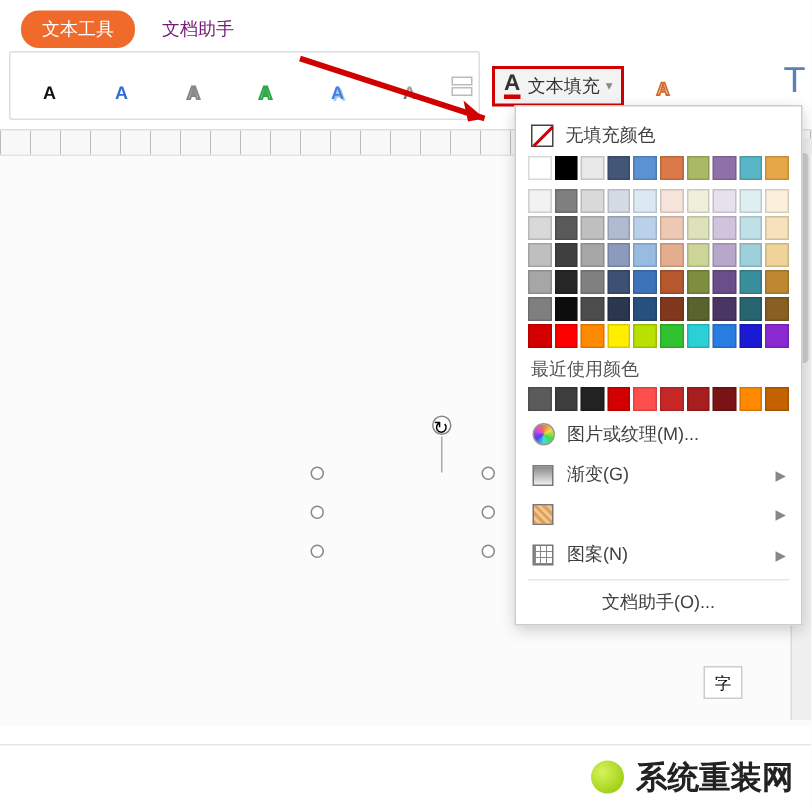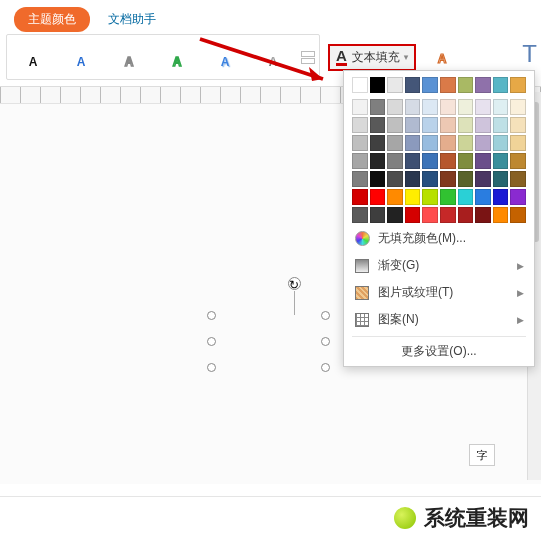--- a/index.html
+++ b/index.html
@@ -1,19 +1,19 @@
 <!DOCTYPE html>
 <html><head>
 <meta charset="utf-8">
 <style>
 *{box-sizing:border-box;margin:0;padding:0;font-family:"Microsoft YaHei",Arial,sans-serif;font-size:12px;}
 body{background:#fff;width:541px;height:538px;overflow:hidden;position:relative;}
 .topbar{display:flex;align-items:center;gap:18px;padding:6px 14px 2px;height:34px;}
 .pill{background:#f06a2b;color:#fff;border-radius:12px;padding:4px 14px;font-size:12px;}
-.doc-helper{color:#0369a1;}
+.doc-helper{color:#701a75;}
 .style-row{display:flex;align-items:center;padding:0 6px 6px 6px;position:relative;}
 .style-gallery{display:flex;gap:4px;border:1px solid #ddd;padding:2px 4px;border-radius:2px;align-items:center;}
 .style-item{width:44px;height:40px;display:flex;align-items:center;justify-content:center;cursor:pointer;}
 .style-item svg{width:30px;height:30px;}
 .drop-tog{width:14px;display:flex;flex-direction:column;gap:1px;margin-left:2px;}
 .drop-tog span{height:6px;border:1px solid #bbb;}
 .fill-btn{border:2.5px solid #d00000;display:flex;align-items:center;padding:3px 6px;margin-left:8px;cursor:pointer;background:#f3f3f3;}
 .fill-btn .aicon{font-weight:bold;font-size:15px;color:#333;border-bottom:3px solid #d00000;line-height:14px;margin-right:5px;}
 .fill-btn .lbl{color:#333;}
 .fill-btn .car{margin-left:4px;color:#888;font-size:9px;}
@@ -44,21 +44,21 @@
 .vthumb{position:absolute;left:2px;right:2px;top:10px;height:140px;background:#cfcfcf;border-radius:3px;}
 .watermark{position:absolute;right:48px;bottom:24px;color:rgba(0,0,0,.25);font-size:16px;}
 .footer{position:absolute;left:0;right:0;bottom:0;height:42px;background:#fff;border-top:1px solid #e5e5e5;display:flex;align-items:center;justify-content:flex-end;padding-right:12px;gap:8px;}
 .footer .logo{width:22px;height:22px;border-radius:50%;background:radial-gradient(circle at 35% 35%,#d8f35a,#8bc400);}
 .footer .txt{font-size:21px;font-weight:600;color:#222;text-align:right;}
 </style>
 </head>
 <body>
 
 <div class="topbar">
-  <div class="pill">主题颜色</div>
+  <div class="pill">文本工具</div>
   <div class="doc-helper">文档助手</div>
 </div>
 
 <div class="style-row">
   <div class="style-gallery">
     <div class="style-item">
         <svg viewBox="0 0 30 30">
           <text x="15" y="24" text-anchor="middle" font-size="26" font-weight="bold" fill="#111">A</text>
         </svg>
       </div>
@@ -133,20 +133,24 @@
     <div class="node" style="left:-5px;top:22px;"></div>
     <div class="node" style="left:-5px;top:48px;"></div>
     <div class="node" style="left:-5px;top:74px;"></div>
     <div class="node" style="left:109px;top:22px;"></div>
     <div class="node" style="left:109px;top:48px;"></div>
     <div class="node" style="left:109px;top:74px;"></div>
   </div>
 </div>
 
 <div class="popup">
+  <div class="row">
+    <div class="nofill"></div>
+    <span>无填充颜色</span>
+  </div>
   <div id="theme-block">
       <div class="swatch-row">
         <div class="sw" style="background: rgb(255, 255, 255);"></div>
         <div class="sw" style="background: rgb(0, 0, 0);"></div>
         <div class="sw" style="background: rgb(232, 232, 232);"></div>
         <div class="sw" style="background: rgb(68, 86, 120);"></div>
         <div class="sw" style="background: rgb(90, 146, 212);"></div>
         <div class="sw" style="background: rgb(218, 122, 72);"></div>
         <div class="sw" style="background: rgb(169, 185, 100);"></div>
         <div class="sw" style="background: rgb(143, 113, 170);"></div>
@@ -222,63 +226,63 @@
         <div class="sw" style="background: rgb(255, 138, 0);"></div>
         <div class="sw" style="background: rgb(255, 238, 0);"></div>
         <div class="sw" style="background: rgb(184, 224, 0);"></div>
         <div class="sw" style="background: rgb(49, 194, 49);"></div>
         <div class="sw" style="background: rgb(42, 208, 214);"></div>
         <div class="sw" style="background: rgb(42, 125, 224);"></div>
         <div class="sw" style="background: rgb(26, 26, 212);"></div>
         <div class="sw" style="background: rgb(138, 42, 208);"></div>
       </div>
     </div>
+  <div class="section-title">最近使用颜色</div>
   <div id="recent-block">
       <div class="swatch-row">
         <div class="sw" style="background: rgb(91, 91, 91);"></div>
         <div class="sw" style="background: rgb(62, 62, 62);"></div>
         <div class="sw" style="background: rgb(34, 34, 34);"></div>
         <div class="sw" style="background: rgb(212, 0, 0);"></div>
         <div class="sw" style="background: rgb(255, 78, 78);"></div>
         <div class="sw" style="background: rgb(198, 40, 40);"></div>
         <div class="sw" style="background: rgb(168, 30, 30);"></div>
         <div class="sw" style="background: rgb(122, 20, 20);"></div>
         <div class="sw" style="background: rgb(255, 138, 0);"></div>
         <div class="sw" style="background: rgb(196, 98, 0);"></div>
       </div>
     </div>
 
   <div class="row">
     <div class="menu-icon">
         <div class="wheel"></div>
       </div>
-    <span>无填充颜色(M)...</span>
+    <span>图片或纹理(M)...</span>
   </div>
   <div class="row">
     <div class="menu-icon">
         <div style="width:14px;height:14px;background:linear-gradient(#888,#eee);border:1px solid #777;"></div>
       </div>
     <span>渐变(G)</span>
     <span style="margin-left:auto;color:#888;font-size:9px;">▶</span>
   </div>
   <div class="row">
     <div class="menu-icon">
         <div style="width:14px;height:14px;border:1px solid #777;background:repeating-linear-gradient(45deg,#e0a060 0 2px,#f0c890 2px 4px);"></div>
       </div>
-    <span>图片或纹理(T)</span>
     <span style="margin-left:auto;color:#888;font-size:9px;">▶</span>
   </div>
   <div class="row">
     <div class="menu-icon">
         <div style="width:14px;height:14px;border:1px solid #777;background:repeating-linear-gradient(0deg,#888 0 1px,transparent 1px 4px),repeating-linear-gradient(90deg,#888 0 1px,transparent 1px 4px);"></div>
       </div>
     <span>图案(N)</span>
     <span style="margin-left:auto;color:#888;font-size:9px;">▶</span>
   </div>
-  <div class="more">更多设置(O)...</div>
+  <div class="more">文档助手(O)...</div>
 </div>
 
 <div class="small-chip">字</div>
 
 <div class="vscroll">
     <div class="vthumb"></div>
   </div>
 
 <div class="watermark">www.xtc2.com</div>
 

